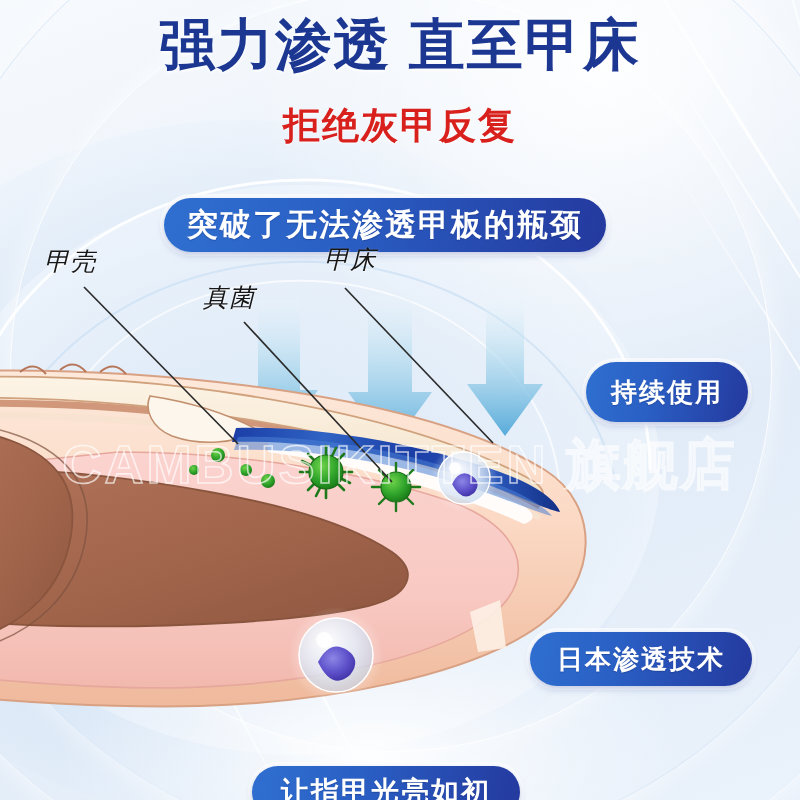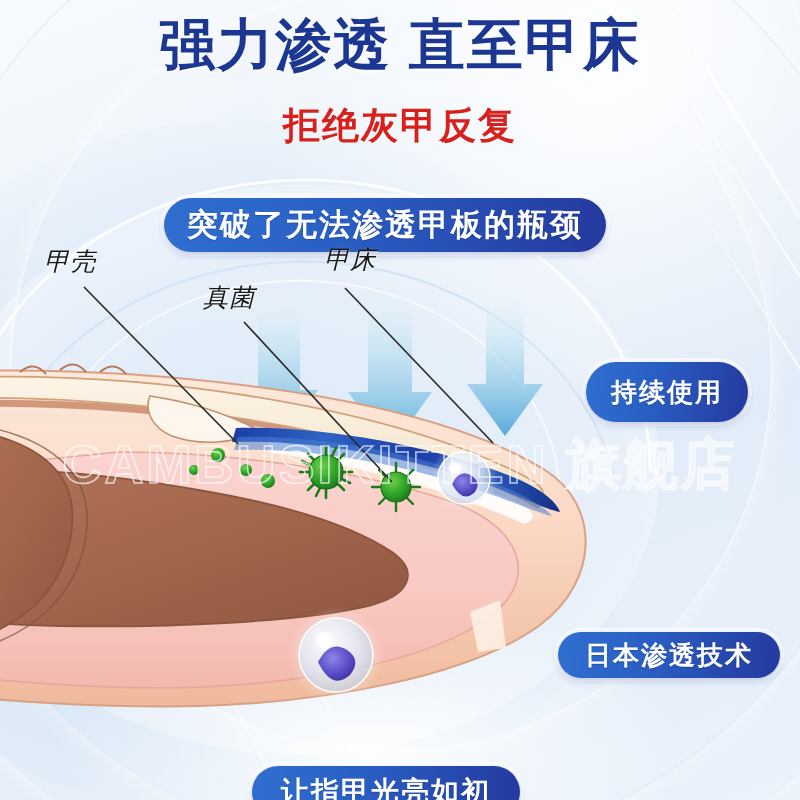--- a/index.html
+++ b/index.html
@@ -65,21 +65,21 @@
                0 0 0 4px rgba(255,255,255,.72);
     text-shadow:0 1px 1px rgba(20,40,110,.35);
     margin-top:40px;
   }
   .pill-hero{
     left:164px;top:158px;width:442px;height:54px;
     font-size:31px;letter-spacing:2px;
   }
   .pill-sm{font-size:26px;letter-spacing:2px;}
   .pill-continue{left:586px;top:322px;width:162px;height:60px;}
-  .pill-japan{left:558px;top:592px;width:222px;height:46px;}
+  .pill-japan{left:530px;top:592px;width:222px;height:54px;}
   .pill-shine{left:252px;top:726px;width:268px;height:52px;font-size:28px;}
 
   
   .watermark{
     position:absolute;left:0;top:402px;width:800px;text-align:center;
     font-size:54px;line-height:56px;font-weight:bold;letter-spacing:3px;
     color:transparent;white-space:nowrap;
     -webkit-text-stroke:1.6px rgba(255,255,255,.75);
     opacity:.9;
     margin-top:34px;

